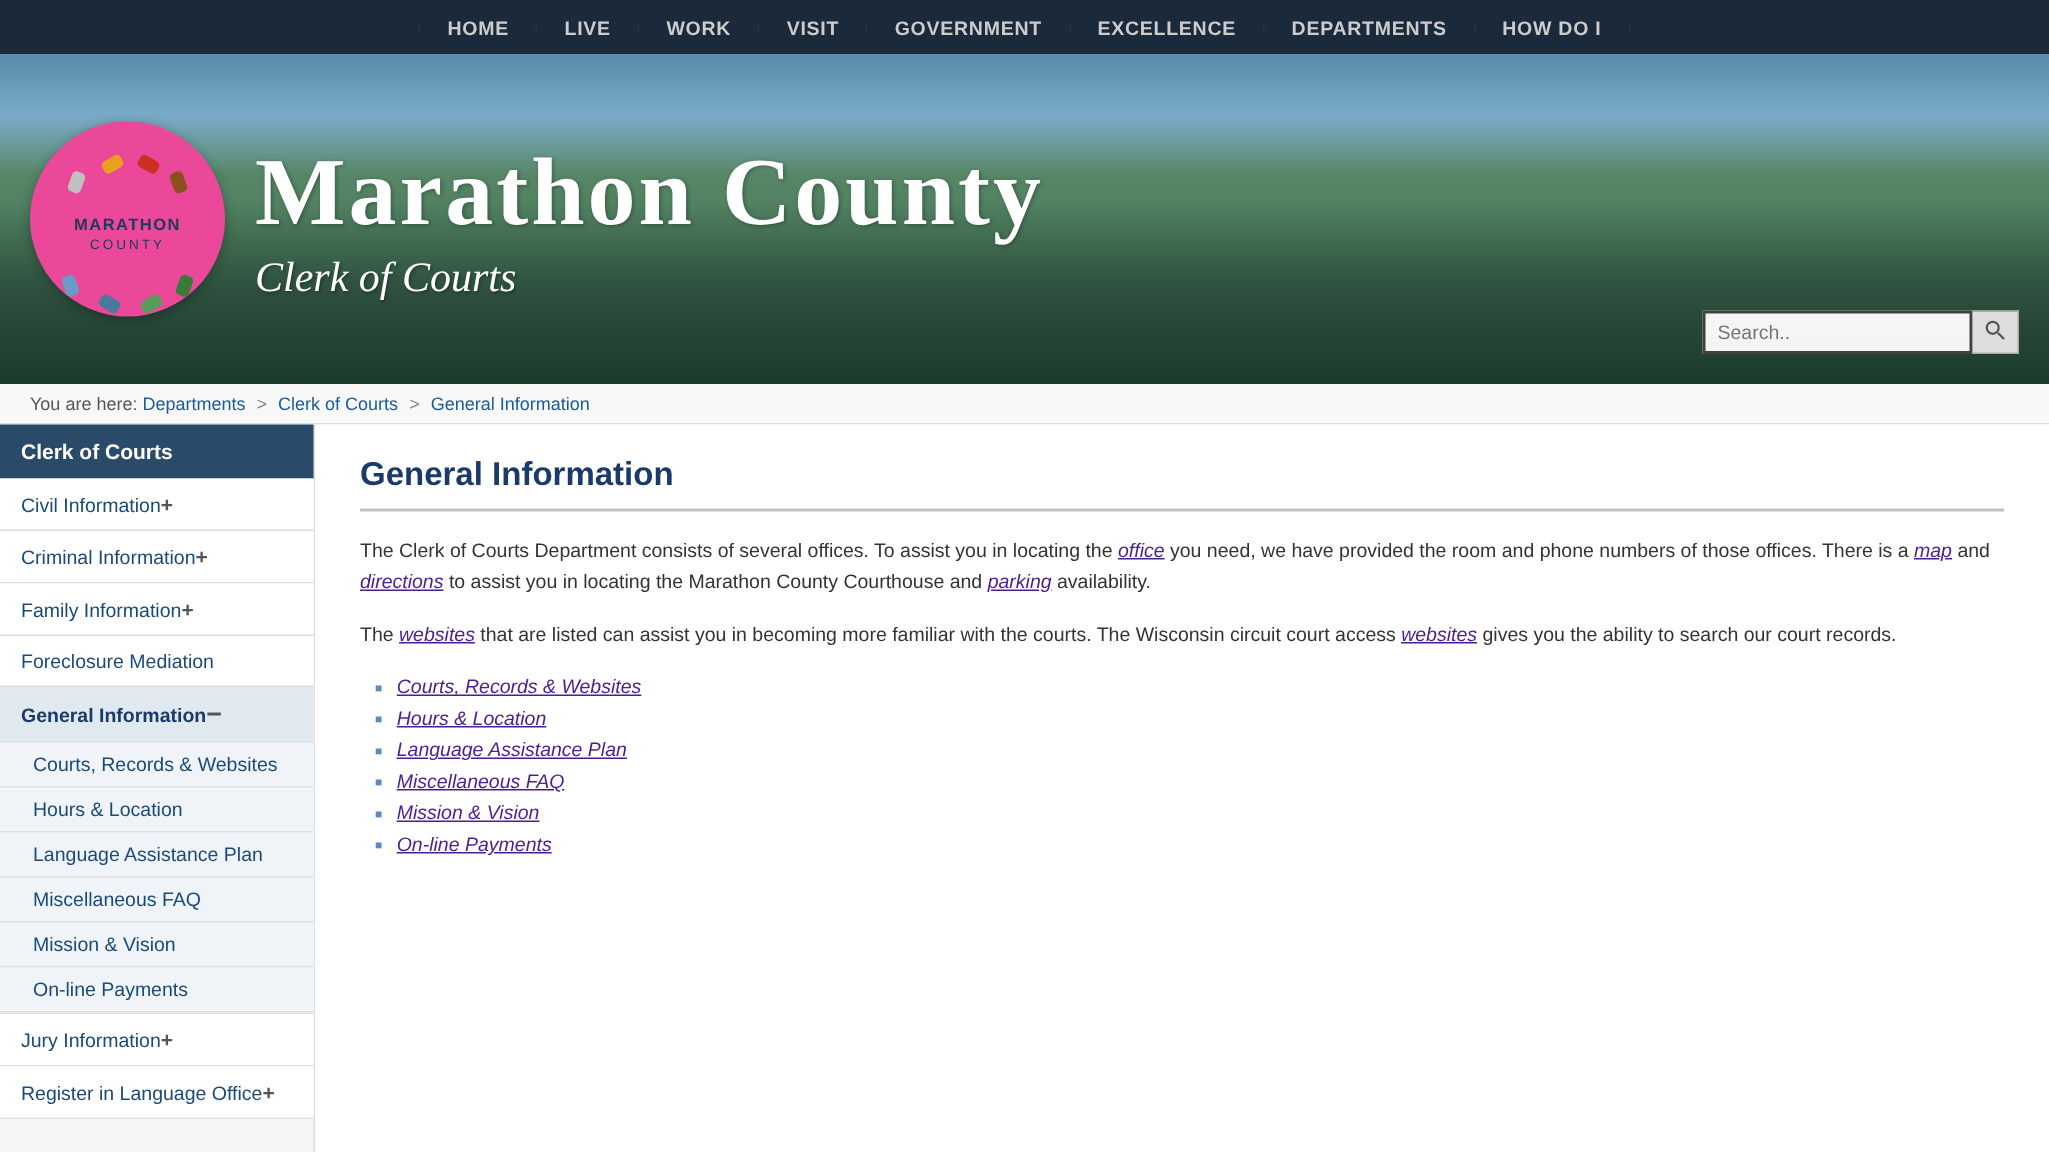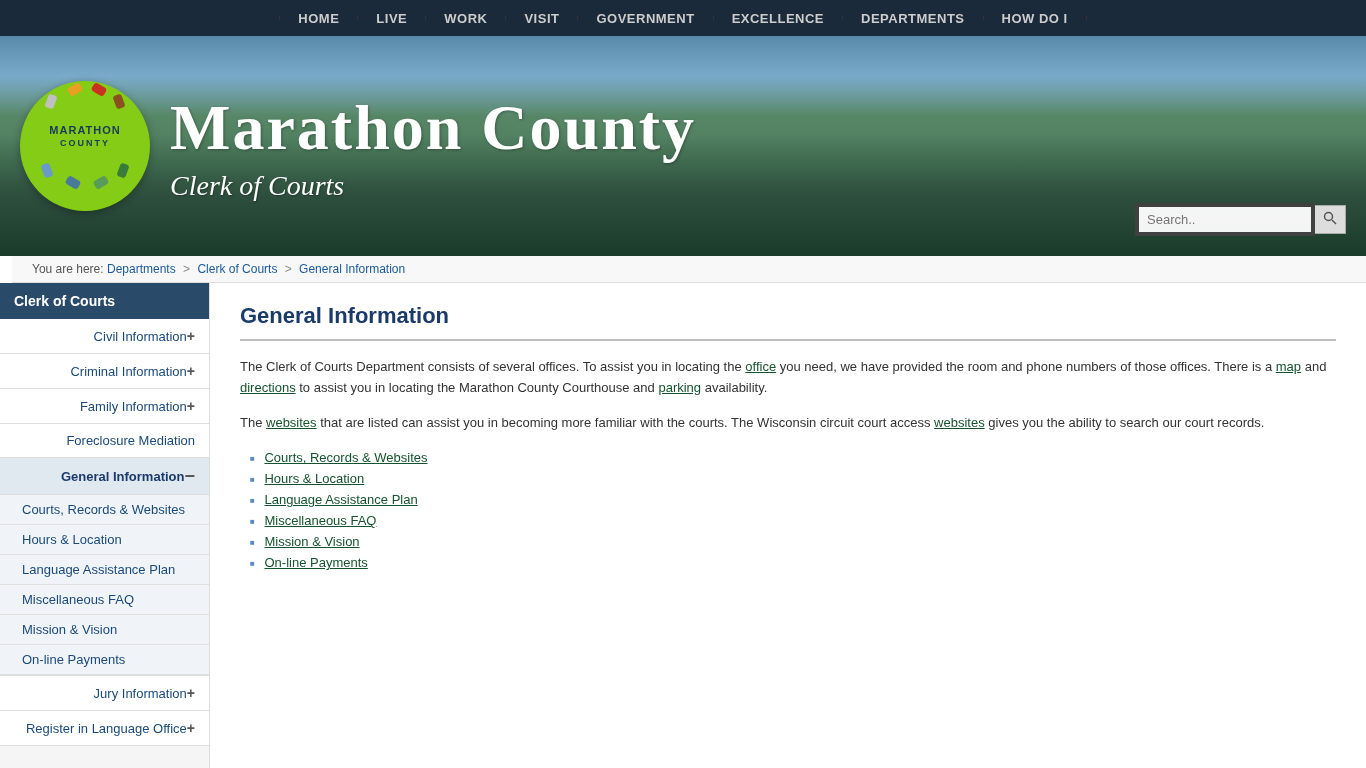--- a/index.html
+++ b/index.html
@@ -60,25 +60,25 @@
       z-index: 2;
       display: flex;
       align-items: center;
       height: 100%;
       padding: 0 20px;
     }
     .logo-circle {
       width: 130px;
       height: 130px;
       border-radius: 50%;
-      background: #84cc16;
+      background: #ec4899;
       display: flex;
       flex-direction: column;
       align-items: center;
-      justify-content: flex-start;
+      justify-content: flex-end;
       flex-shrink: 0;
       box-shadow: 0 2px 8px rgba(0,0,0,0.3);
       overflow: hidden;
     }
     .logo-inner {
       position: relative;
       width: 110px;
       height: 110px;
       display: flex;
       align-items: center;
@@ -90,21 +90,21 @@
     }
     .logo-marathon {
       font-size: 11px;
       font-weight: 900;
       color: #1a3a5a;
       letter-spacing: 1px;
       line-height: 1.2;
     }
     .logo-county {
       font-size: 9px;
-      font-weight: 700;
+      font-weight: 400;
       color: #1a3a5a;
       letter-spacing: 2px;
     }
     
     .logo-dots {
       position: absolute;
       width: 100%;
       height: 100%;
       top: 0; left: 0;
     }
@@ -134,42 +134,41 @@
       position: absolute;
       right: 20px;
       bottom: 20px;
       display: flex;
       align-items: center;
       z-index: 3;
     }
     .search-input {
       width: 180px;
       padding: 5px 8px;
-      border: 4px solid #404040;
+      border: 2px solid #404040;
       font-size: 13px;
       color: #999;
       background: rgba(255,255,255,0.95);
     }
     .search-btn {
       background: #ddd;
       border: 1px solid #aaa;
       border-left: none;
       padding: 5px 8px;
       cursor: pointer;
       height: 29px;
     }
 
     
     .breadcrumb {
       padding: 6px 20px;
       font-size: 12px;
       color: #555;
       background: #f8f8f8;
       border-bottom: 1px solid #ddd;
-      margin-left: 12px;
     }
     .breadcrumb a { color: #1a5a9a; text-decoration: none; }
     .breadcrumb .sep { margin: 0 4px; color: #888; }
 
     
     .main-layout {
       display: flex;
       min-height: 500px;
     }
 
@@ -186,21 +185,21 @@
       padding: 10px 14px;
       font-size: 14px;
       font-weight: bold;
     }
     .sidebar-item {
       border-bottom: 1px solid #ddd;
       background: #fff;
     }
     .sidebar-item-link {
       display: flex;
-      justify-content: flex-end;
+      justify-content: flex-start;
       align-items: center;
       padding: 9px 14px;
       color: #1a4a7a;
       text-decoration: none;
       font-size: 13px;
       cursor: pointer;
     }
     .sidebar-item-link.active {
       background: #e0e8f0;
       color: #1a3a6a;
@@ -246,22 +245,23 @@
       padding-bottom: 10px;
       margin-bottom: 16px;
     }
     .content p {
       margin-bottom: 14px;
       line-height: 1.6;
       font-size: 13px;
       color: #333;
     }
     .content a {
-      color: #14532d;
+      color: #4c1d95;
       text-decoration: underline;
+      font-style: italic;
     }
     .content ul {
       list-style: none;
       padding-left: 10px;
       margin-top: 8px;
     }
     .content ul li {
       padding: 3px 0;
       font-size: 13px;
     }

